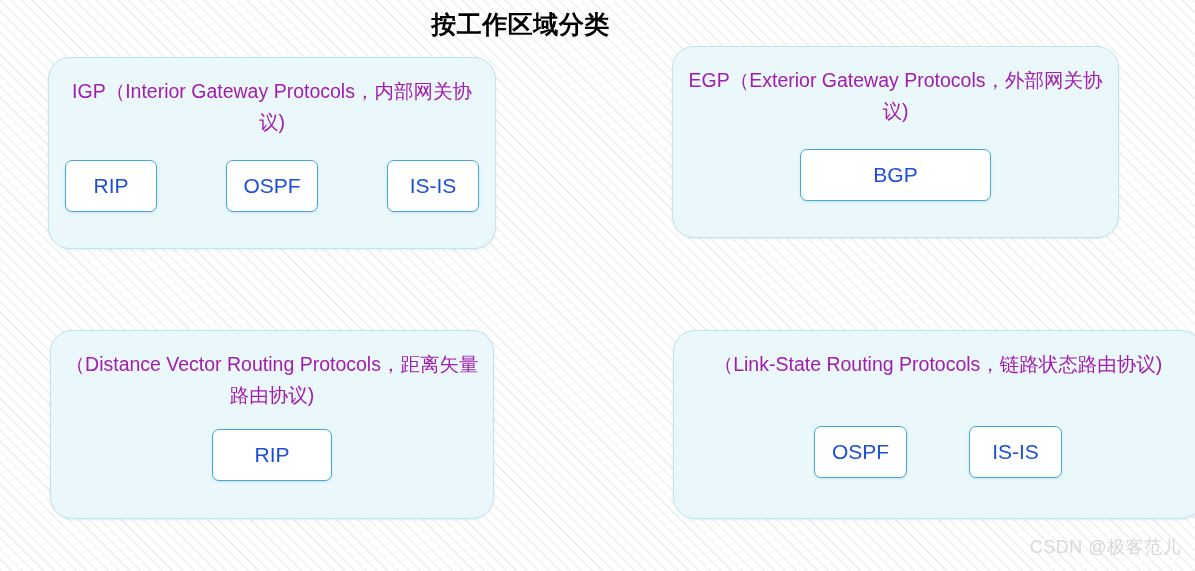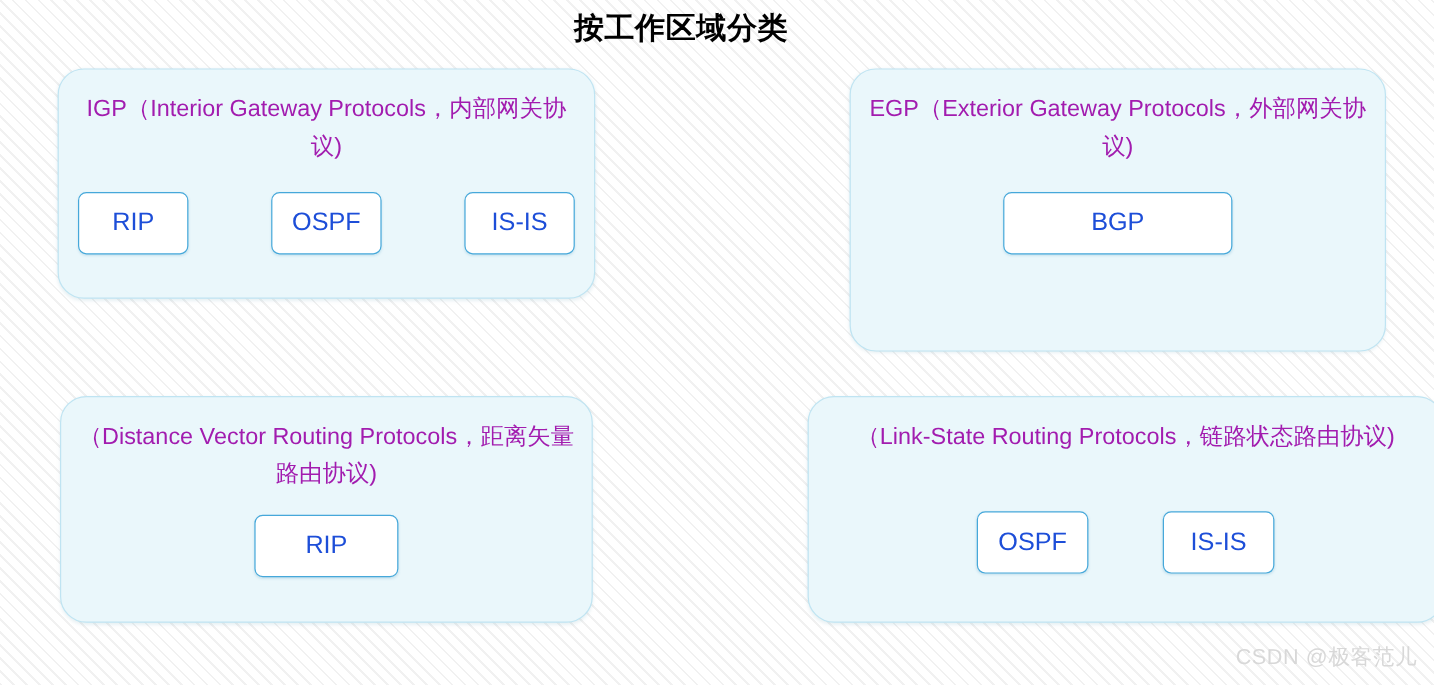--- a/index.html
+++ b/index.html
@@ -35,36 +35,35 @@
     position: absolute;
     left: 0;
     width: 1041px;
     text-align: center;
     font-size: 25px;
     font-weight: bold;
     color: #000000;
     letter-spacing: 0.5px;
     line-height: 32px;
     white-space: nowrap;
-    margin-left: 47px;
   }
   #title-area   { top: 8px;  }
   #title-algo   { top: 283px; }
 
   
   .card {
     position: absolute;
     box-sizing: border-box;
     background-color: #eaf7fb;
     border: 1.6px solid #bfe4f2;
     border-radius: 22px;
     box-shadow: 0 1px 3px rgba(120, 170, 190, 0.18);
   }
   #card-igp { left: 48px;  top: 57px;  width: 448px; height: 192px; }
-  #card-egp { left: 672px; top: 57px;  width: 447px; height: 236px; margin-left: 36px; }
+  #card-egp { left: 672px; top: 46px;  width: 447px; height: 192px; }
   #card-dv  { left: 50px;  top: 330px; width: 444px; height: 189px; }
   #card-ls  { left: 673px; top: 330px; width: 530px; height: 189px; }
 
   .card-heading {
     position: absolute;
     left: 14px;
     right: 14px;
     top: 18px;
     text-align: center;
     font-size: 19.5px;

